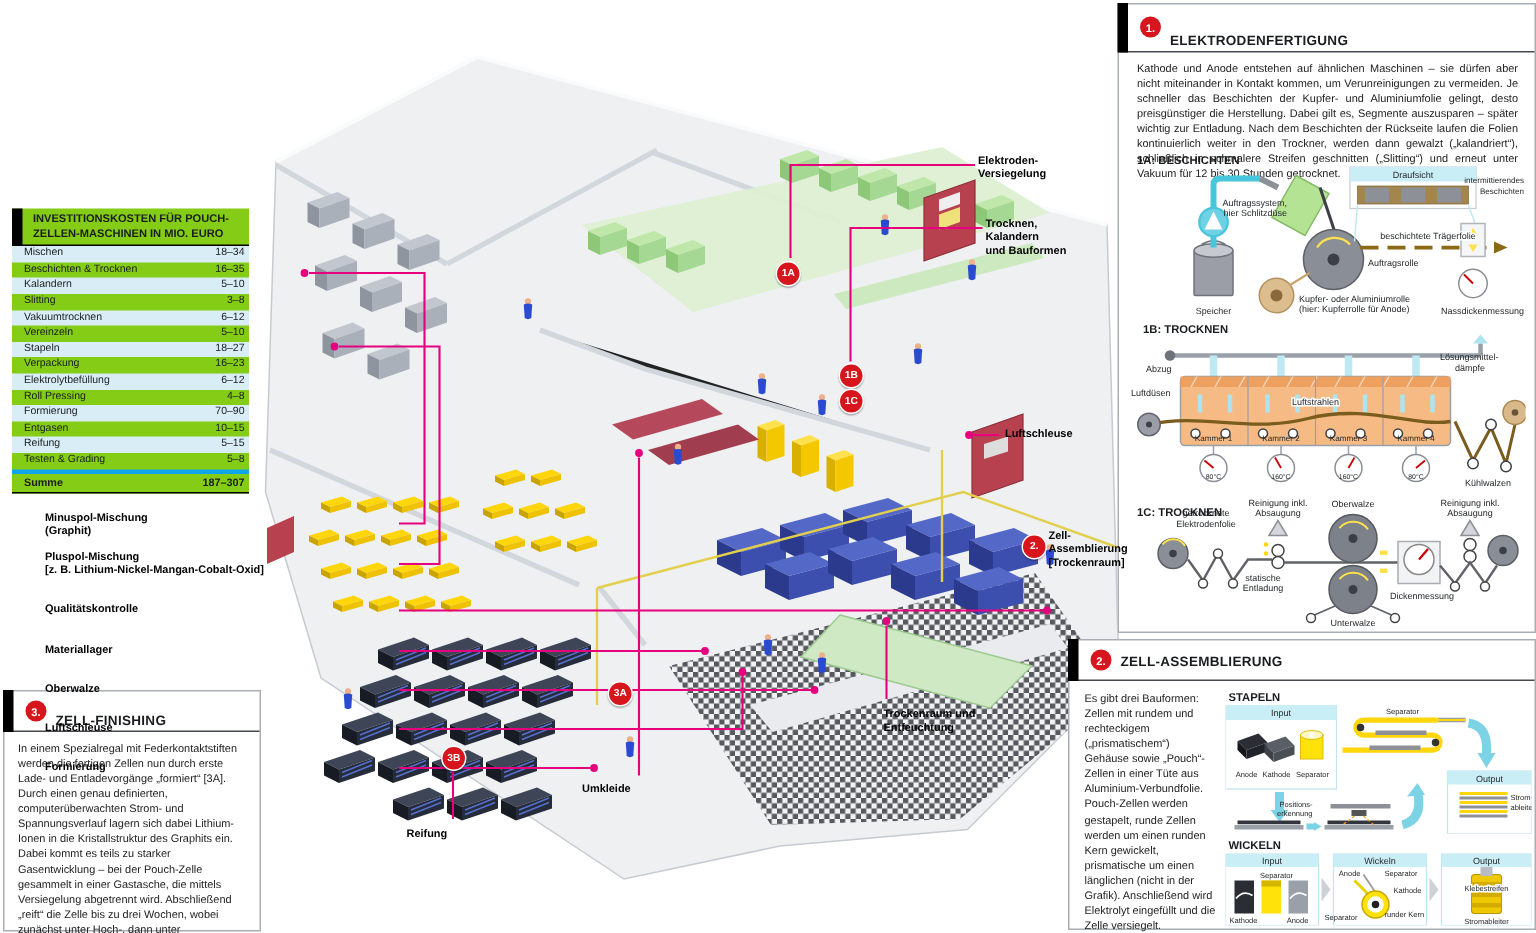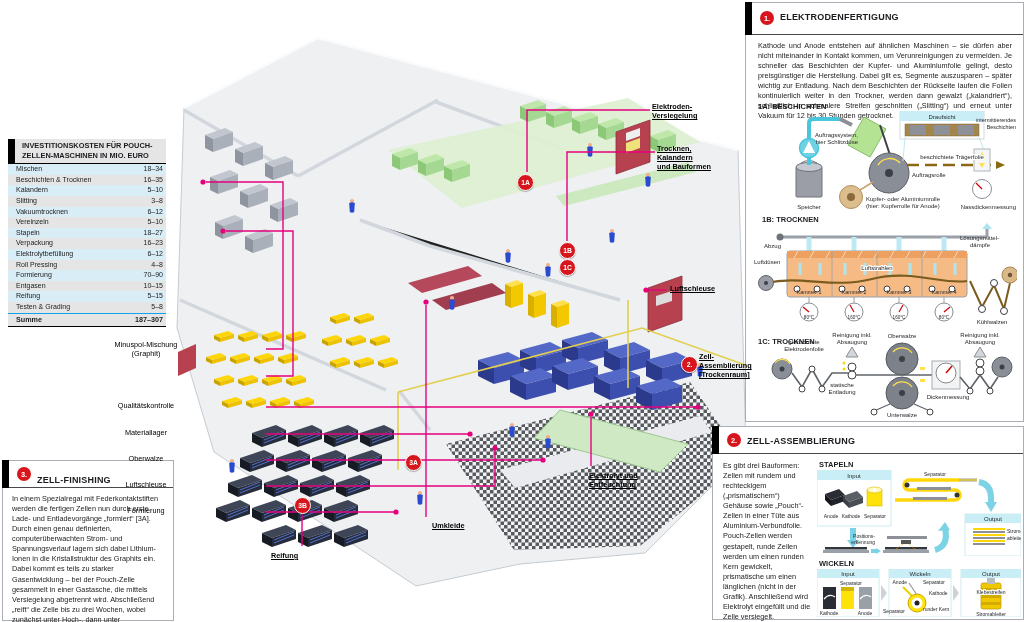--- a/index.html
+++ b/index.html
@@ -2,47 +2,47 @@
 <html><head>
 <meta charset="utf-8">
 <style>
   html,body{margin:0;padding:0;background:#fff;}
   #canvas{position:relative;width:1024px;height:622px;background:#fff;overflow:hidden;
           font-family:"Liberation Sans",sans-serif;color:#1a1c1f;}
   svg text{font-family:"Liberation Sans",sans-serif;fill:#26282b;}
   .halo{paint-order:stroke;stroke:#ffffff;stroke-width:2px;}
 
   
-  #invest-table{position:absolute;left:8px;top:139px;width:158px;z-index:5;background:#e5e5e5;}
+  #invest-table{position:absolute;left:8px;top:139px;width:158px;z-index:5;background:#84cc16;}
   .tbl-title{border-left:7px solid #000;padding:2px 2px 3px 7px;font-weight:bold;
              font-size:7.4px;line-height:1.3;border-bottom:1.4px solid #000;}
   .tbl-row{display:flex;justify-content:space-between;font-size:7px;line-height:10.6px;
            padding:0 3px 0 8px;}
   .tbl-row:nth-child(odd){background:#d9edf6;}
   .tbl-sum{display:flex;justify-content:space-between;font-size:7.2px;font-weight:bold;
-           line-height:12px;padding:0 3px 0 8px;border-top:1px solid #0ea5e9;border-bottom:1.6px solid #000;}
+           line-height:12px;padding:0 3px 0 8px;border-top:3px solid #0ea5e9;border-bottom:1.6px solid #000;}
 
   
-  .left-label{position:absolute;left:30px;width:232px;text-align:center;font-size:7.3px;
-              font-weight:normal;line-height:1.22;color:#000;z-index:6;}
+  .left-label{position:absolute;left:30px;width:232px;text-align:left;font-size:7.3px;
+              font-weight:bold;line-height:1.22;color:#000;z-index:6;}
 
   
-  .flabel{position:absolute;font-size:7.3px;font-weight:bold;line-height:1.25;color:#000;z-index:6;text-decoration:underline;}
+  .flabel{position:absolute;font-size:7.3px;font-weight:bold;line-height:1.25;color:#000;z-index:6;}
   .marker{position:absolute;width:15px;height:15px;background:#d6161c;border:1px solid #fff;
           border-radius:50%;color:#fff;font-weight:bold;font-size:6.8px;display:flex;
           align-items:center;justify-content:center;z-index:7;box-shadow:0 1px 1px rgba(0,0,0,.3);}
 
   
   .panel{position:absolute;background:#fff;border:1px solid #a9aeb5;z-index:4;}
   .hdr{position:relative;height:31px;border-bottom:1px solid #45484d;}
   .hdr-bar{position:absolute;left:-1px;top:-1px;width:7px;height:33px;background:#000;}
   .hdr-num{position:absolute;left:14px;top:8px;width:14px;height:14px;border-radius:50%;
            background:#d6161c;color:#fff;font-size:7.4px;font-weight:bold;display:flex;
            align-items:center;justify-content:center;}
-  .hdr-title{position:absolute;left:34px;top:9px;font-size:9px;font-weight:bold;letter-spacing:.2px;}
+  .hdr-title{position:absolute;left:34px;top:19px;font-size:9px;font-weight:bold;letter-spacing:.2px;}
   .panel-body{position:absolute;font-size:7.3px;line-height:1.38;text-align:justify;color:#222;}
   .subT{position:absolute;font-size:7.5px;font-weight:bold;z-index:2;}
   #factory-svg{position:absolute;left:0;top:0;z-index:1;}
 </style>
 </head>
 <body>
 
 <div id="canvas">
 
   <svg id="factory-svg" width="1024" height="622" viewBox="0 0 1024 622">
@@ -310,20 +310,24 @@
     <div class="tbl-sum">
       <span>Summe</span>
         <span>187–307</span>
     </div>
   </div>
 
   <div class="left-label" style="top:341px">
     <div>Minuspol-Mischung</div>
       <div>(Graphit)</div>
     </div>
+  <div class="left-label" style="top:367px">
+    <div>Pluspol-Mischung</div>
+      <div>[z. B. Lithium-Nickel-Mangan-Cobalt-Oxid]</div>
+    </div>
   <div class="left-label" style="top:402px">
     <div>Qualitätskontrolle</div>
     </div>
   <div class="left-label" style="top:429px">
     <div>Materiallager</div>
     </div>
   <div class="left-label" style="top:455px">
     <div>Oberwalze</div>
     </div>
   <div class="left-label" style="top:481px">
@@ -344,24 +348,24 @@
     </div>
   <div class="flabel" style="left:670px;top:284px">
     <div>Luftschleuse</div>
     </div>
   <div class="flabel" style="left:699px;top:352px;z-index:8">
     <div>Zell-</div>
       <div>Assemblierung</div>
       <div>[Trockenraum]</div>
     </div>
   <div class="flabel" style="left:589px;top:471px">
-    <div>Elektrolyt und</div>
+    <div>Trockenraum und</div>
       <div>Entfeuchtung</div>
     </div>
-  <div class="flabel" style="left:432px;top:521px">
+  <div class="flabel" style="left:388px;top:521px">
     <div>Umkleide</div>
     </div>
   <div class="flabel" style="left:271px;top:551px">
     <div>Reifung</div>
     </div>
 
   <div class="marker" style="left:517px;top:174px">1A</div>
   <div class="marker" style="left:559px;top:242px">1B</div>
   <div class="marker" style="left:559px;top:259px">1C</div>
   <div class="marker" style="left:681px;top:356px;z-index:8">2.</div>

